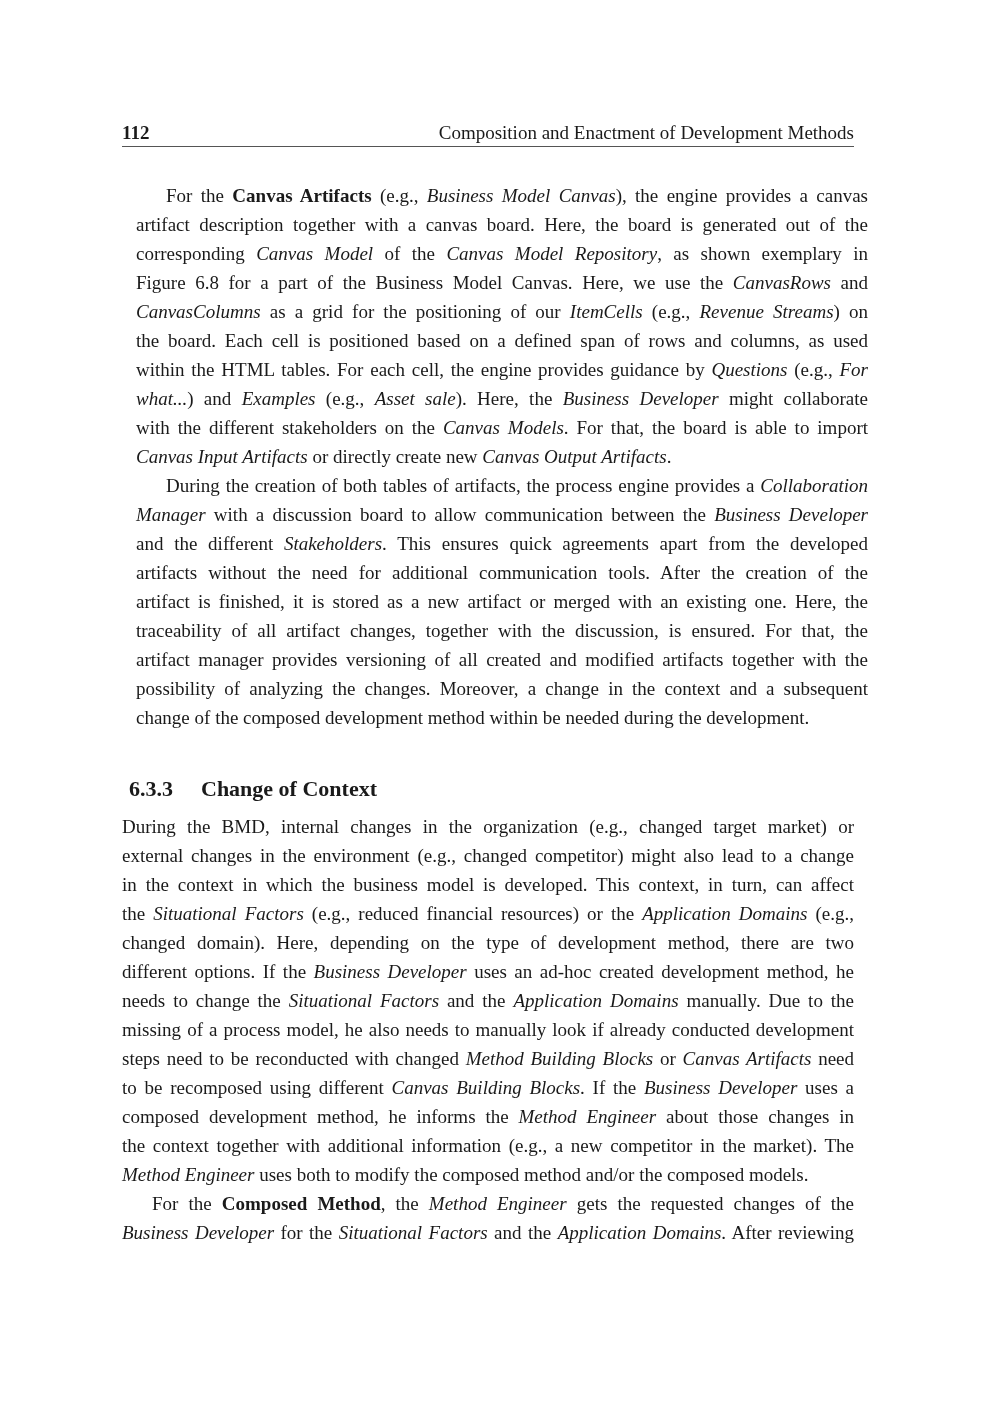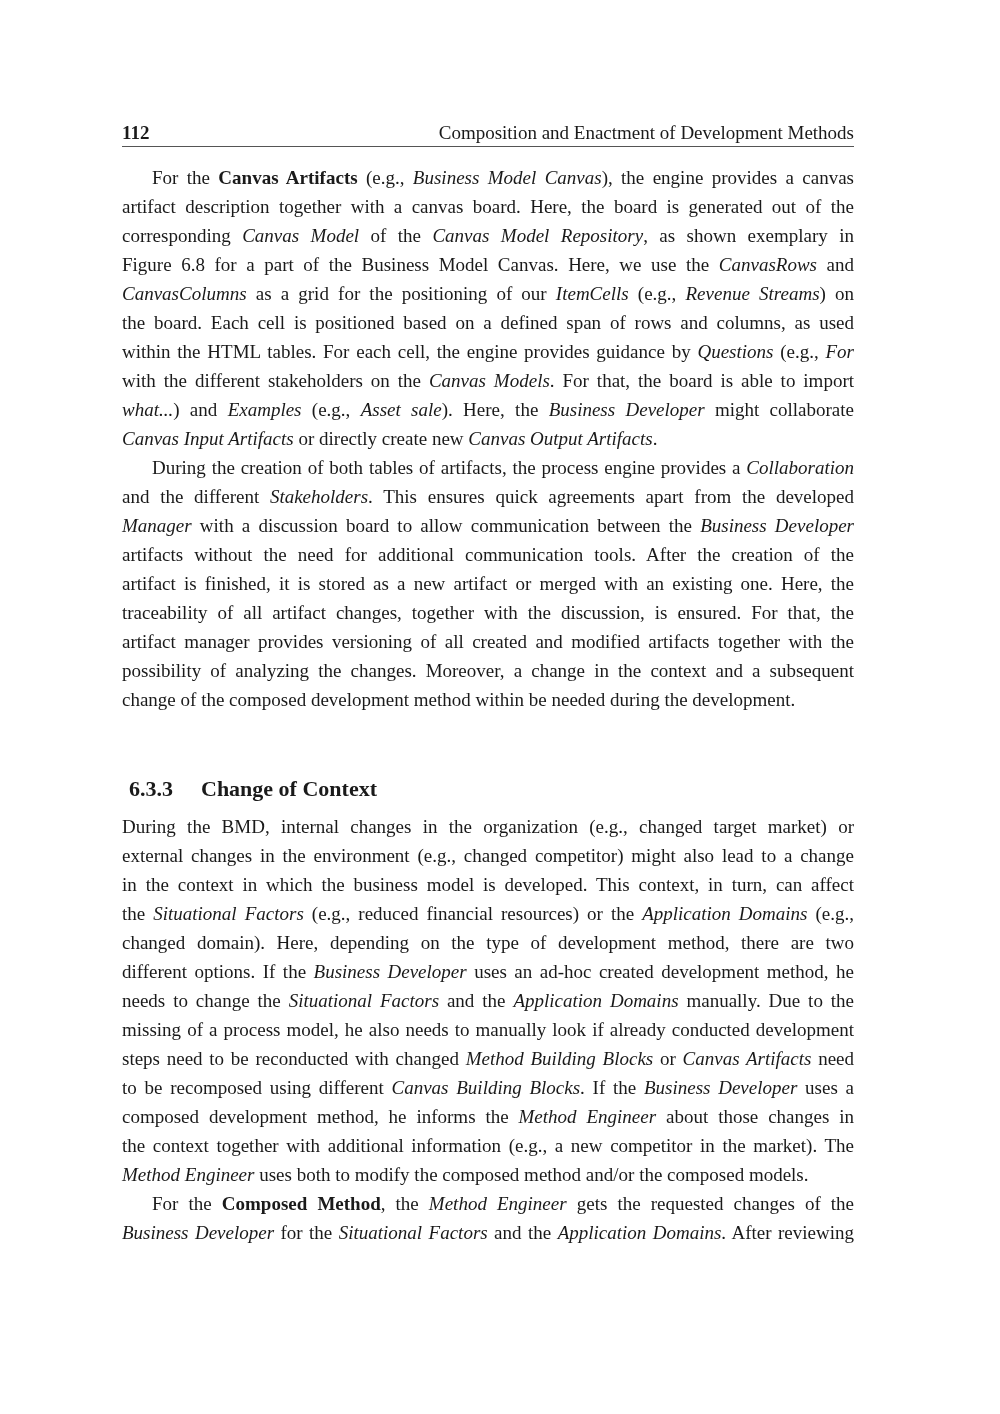--- a/index.html
+++ b/index.html
@@ -78,34 +78,34 @@
   </style>
 </head>
 <body>
 
 <div class="page">
   <div class="running-head">
     <span class="page-number">112</span>
     <span class="head-title">Composition and Enactment of Development Methods</span>
   </div>
 
-  <div class="body-block" id="block1" style="top: 163px;">
+  <div class="body-block" id="block1" style="top: 181px; margin-left: 14px;">
       <div class="line indent"><span>For the </span><span class="bf">Canvas Artifacts</span><span> (e.g., </span><span class="it">Business Model Canvas</span><span>), the engine provides a canvas</span></div>
       <div class="line"><span>artifact description together with a canvas board.  Here, the board is generated out of the</span></div>
       <div class="line"><span>corresponding </span><span class="it">Canvas Model</span><span> of the </span><span class="it">Canvas Model Repository</span><span>, as shown exemplary in</span></div>
       <div class="line"><span>Figure 6.8 for a part of the Business Model Canvas.  Here, we use the </span><span class="it">CanvasRows</span><span> and</span></div>
       <div class="line"><span class="it">CanvasColumns</span><span> as a grid for the positioning of our </span><span class="it">ItemCells</span><span> (e.g., </span><span class="it">Revenue Streams</span><span>) on</span></div>
       <div class="line"><span>the board.  Each cell is positioned based on a defined span of rows and columns, as used</span></div>
       <div class="line"><span>within the HTML tables. For each cell, the engine provides guidance by </span><span class="it">Questions</span><span> (e.g., </span><span class="it">For</span></div>
+      <div class="line"><span class="it">what...</span><span>) and </span><span class="it">Examples</span><span> (e.g., </span><span class="it">Asset sale</span><span>). Here, the </span><span class="it">Business Developer</span><span> might collaborate</span></div>
       <div class="line"><span>with the different stakeholders on the </span><span class="it">Canvas Models</span><span>. For that, the board is able to import</span></div>
-      <div class="line"><span class="it">what...</span><span>) and </span><span class="it">Examples</span><span> (e.g., </span><span class="it">Asset sale</span><span>). Here, the </span><span class="it">Business Developer</span><span> might collaborate</span></div>
       <div class="line last"><span class="it">Canvas Input Artifacts</span><span> or directly create new </span><span class="it">Canvas Output Artifacts</span><span>.</span></div>
       <div class="line indent"><span>During the creation of both tables of artifacts, the process engine provides a </span><span class="it">Collaboration</span></div>
+      <div class="line"><span class="it">Manager</span><span> with a discussion board to allow communication between the </span><span class="it">Business Developer</span></div>
       <div class="line"><span>and the different </span><span class="it">Stakeholders</span><span>.  This ensures quick agreements apart from the developed</span></div>
-      <div class="line"><span class="it">Manager</span><span> with a discussion board to allow communication between the </span><span class="it">Business Developer</span></div>
       <div class="line"><span>artifacts without the need for additional communication tools.  After the creation of the</span></div>
       <div class="line"><span>artifact is finished, it is stored as a new artifact or merged with an existing one. Here, the</span></div>
       <div class="line"><span>traceability of all artifact changes, together with the discussion, is ensured.  For that, the</span></div>
       <div class="line"><span>artifact manager provides versioning of all created and modified artifacts together with the</span></div>
       <div class="line"><span>possibility of analyzing the changes. Moreover, a change in the context and a subsequent</span></div>
       <div class="line last"><span>change of the composed development method within be needed during the development.</span></div>
     </div>
 
   <h2 class="section-heading" style="margin:7px;">
     <span class="section-number">6.3.3</span><span>Change of Context</span>

